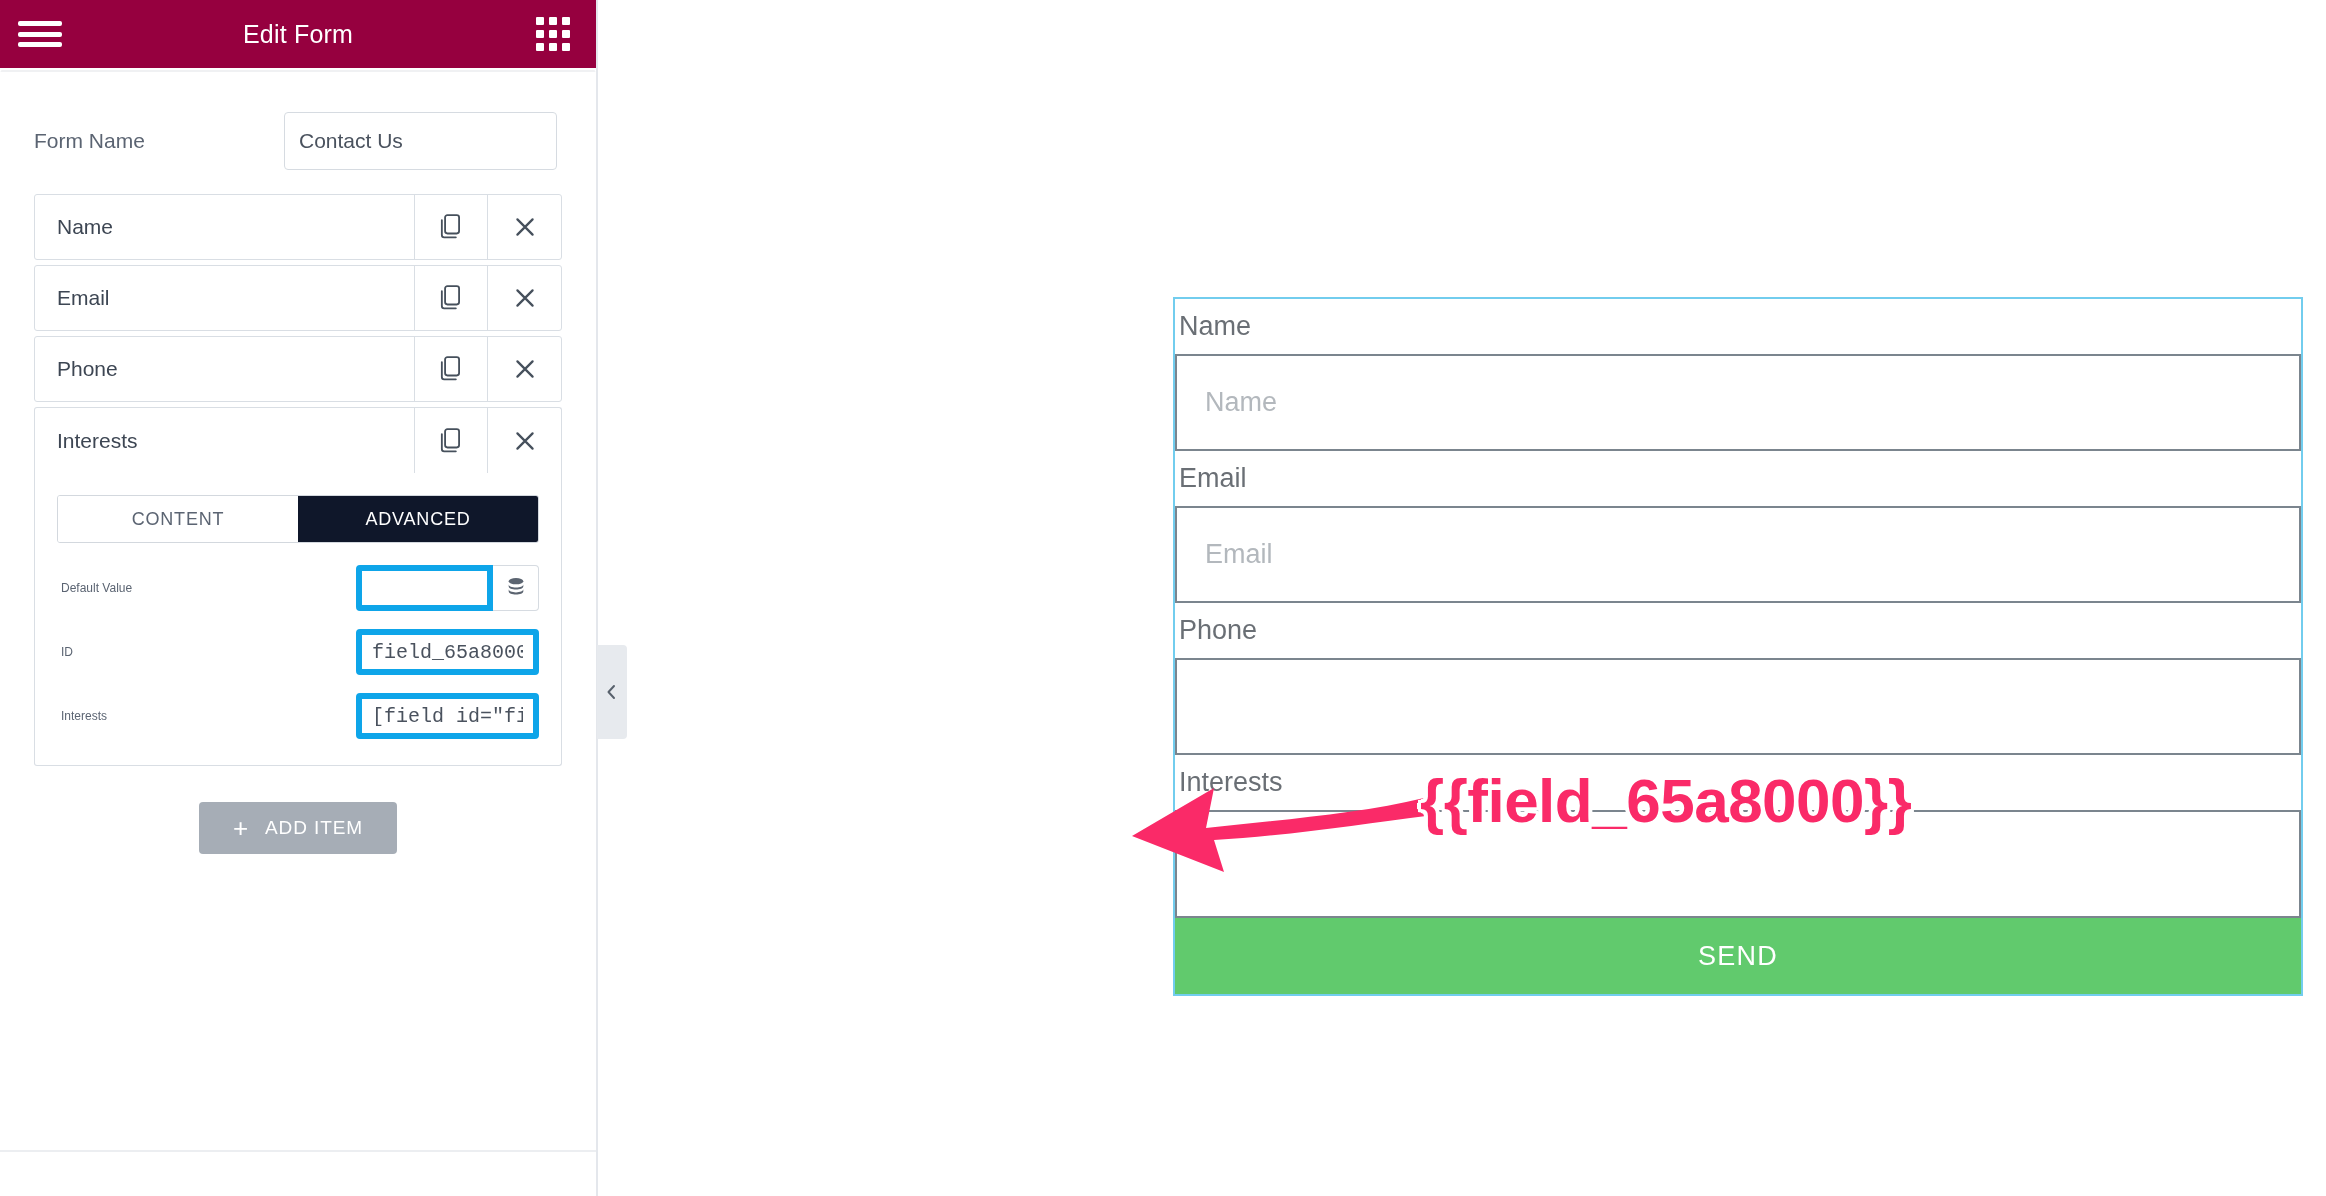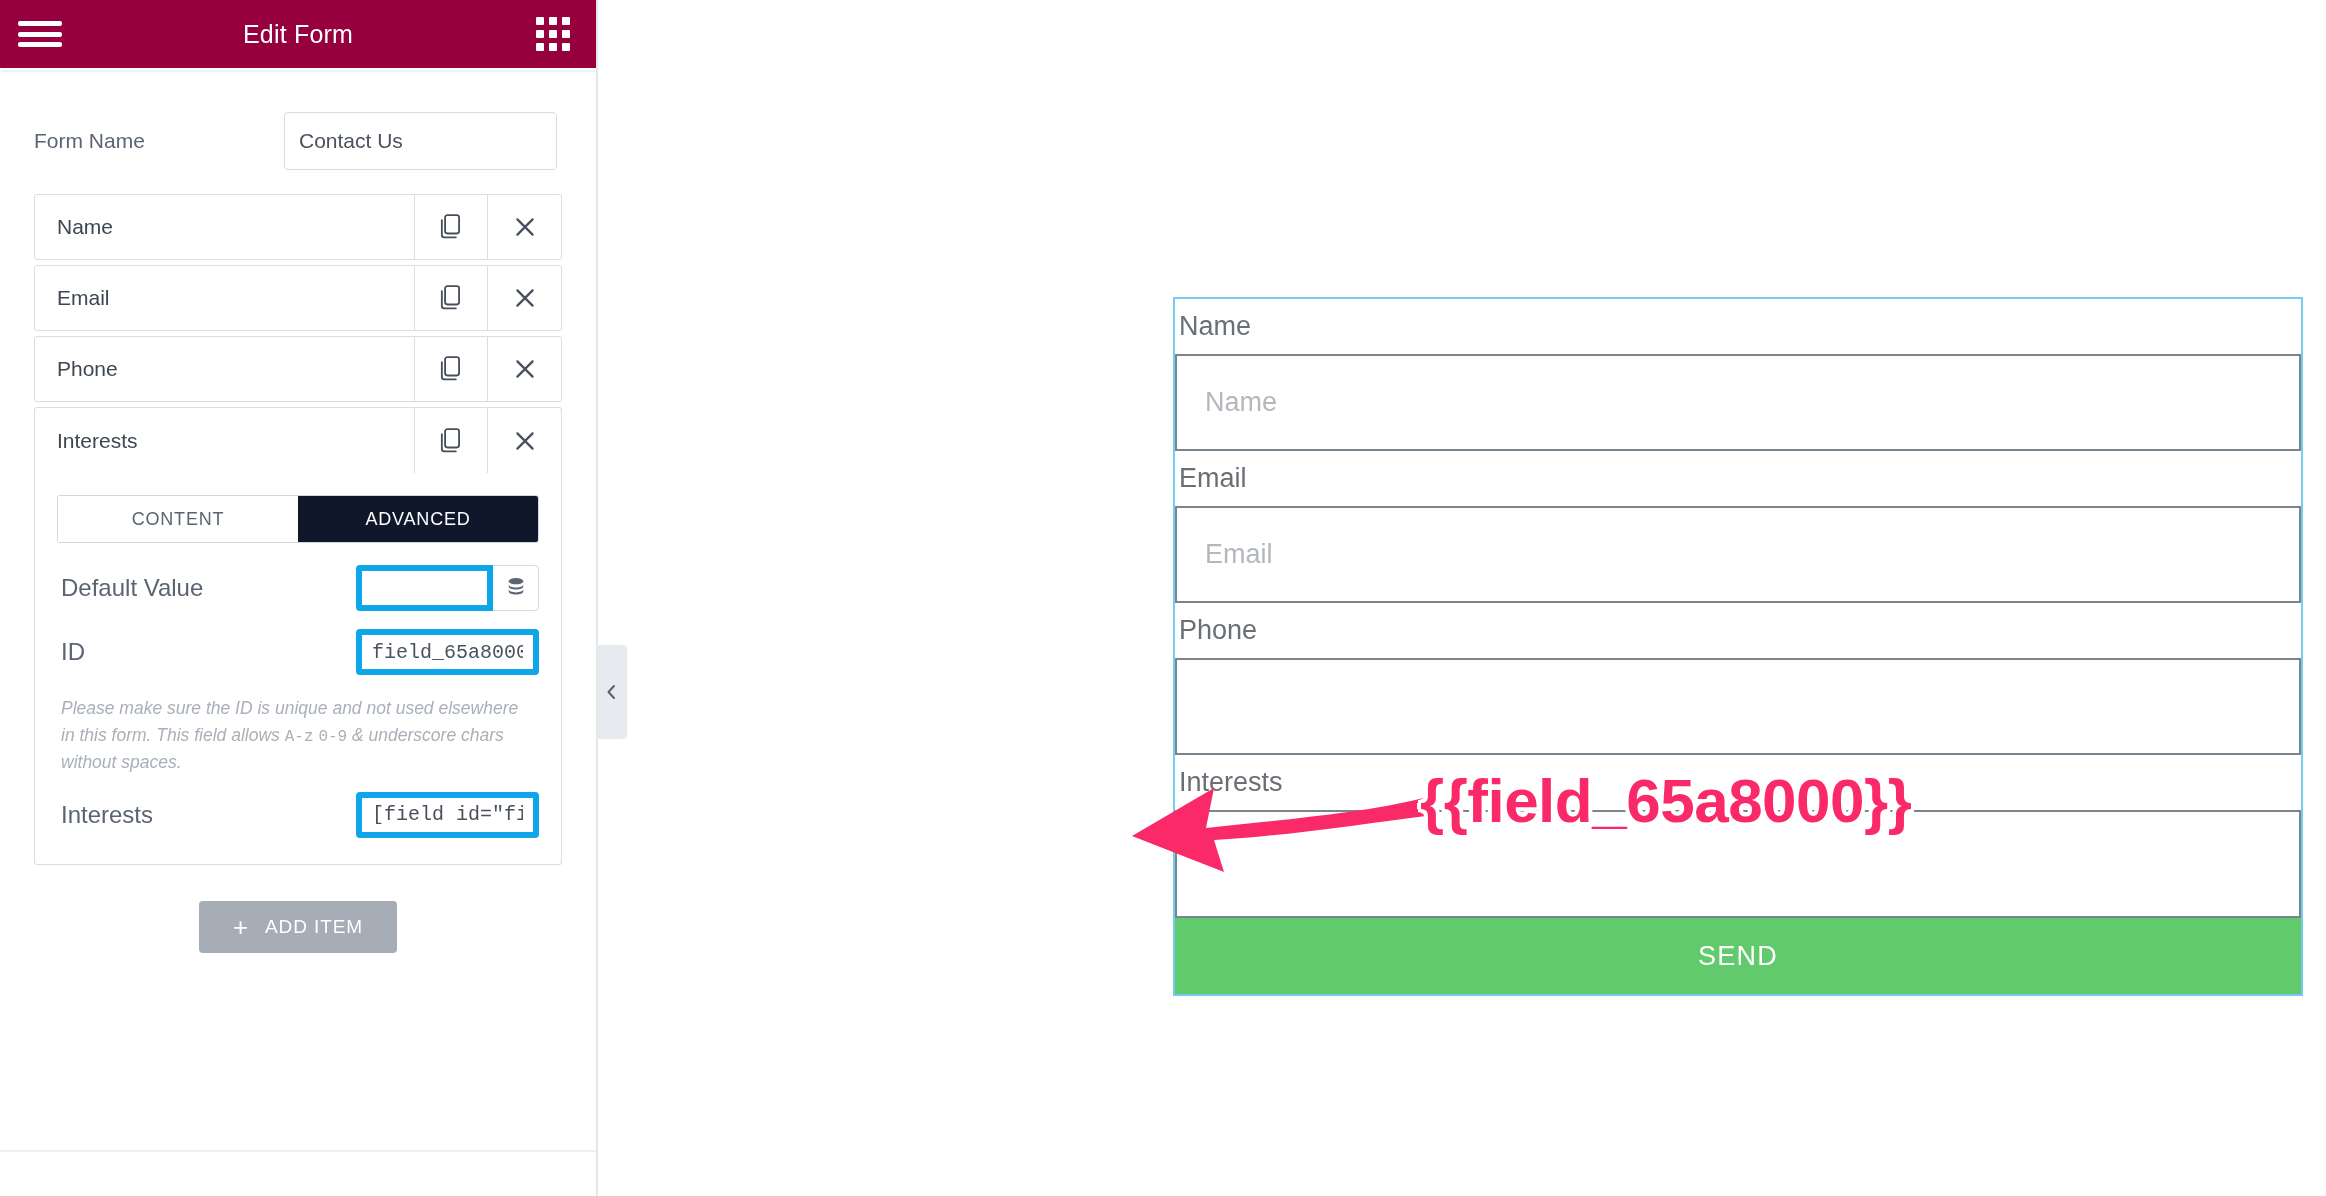--- a/index.html
+++ b/index.html
@@ -91,21 +91,21 @@
   .tabs { display: flex; width: 100%; border-radius: 3px; overflow: hidden;
           border: 1px solid #d3d8de; margin-bottom: 22px; }
   .tab {
     flex: 1; text-align: center; height: 46px; line-height: 46px;
     font-size: 18px; letter-spacing: .8px; cursor: pointer;
     color: #5b6472; background: #fff;
   }
   .tab.active { background: #0f172a; color: #ffffff; }
 
   .setting-row { display: flex; align-items: center; margin-bottom: 18px; }
-  .setting-label { flex: 0 0 calc(100% - 183px); color: #5b6472; font-size: 24px; padding-left: 4px; }
+  .setting-label { flex: 0 0 calc(100% - 183px); color: #5b6472; font-size: 12px; padding-left: 4px; }
   .setting-control { width: 183px; display: flex; }
   .ctrl-input {
     flex: 1; height: 46px; border: 6px solid #0ea5e9; border-radius: 4px 0 0 4px;
     font-size: 20px; color: #4a525e; padding: 0 10px; outline: none;
     font-family: Liberation Mono, monospace; background:#fff; min-width: 0;
   }
   .ctrl-input.solo { border-radius: 4px; }
   .ctrl-addon {
     width: 46px; height: 46px; border: 1px solid #d6dbe1; border-left: none;
     border-radius: 0 4px 4px 0; display: flex; align-items: center; justify-content: center;
@@ -306,23 +306,20 @@
           </div>
         </div>
 
         <div class="setting-row">
           <div class="setting-label">ID</div>
           <div class="setting-control id-input-wrap">
             <input class="ctrl-input solo" type="text" value="field_65a8000" style="">
           </div>
         </div>
 
-        <div class="help-text">
-          <span>Please make sure the ID is unique and not used elsewhere in this form. This field allows </span><code>A-z</code><span>  </span><code>0-9</code><span> &amp; underscore chars without spaces.</span>
-        </div>
 
         <div class="setting-row" style="margin-bottom:0;">
           <div class="setting-label">Interests</div>
           <div class="setting-control shortcode-wrap">
             <input class="ctrl-input solo" type="text" value="[field id=&quot;field_65a8000&quot;]" style="">
           </div>
         </div>
       </div>
 
       <div class="addrow">

